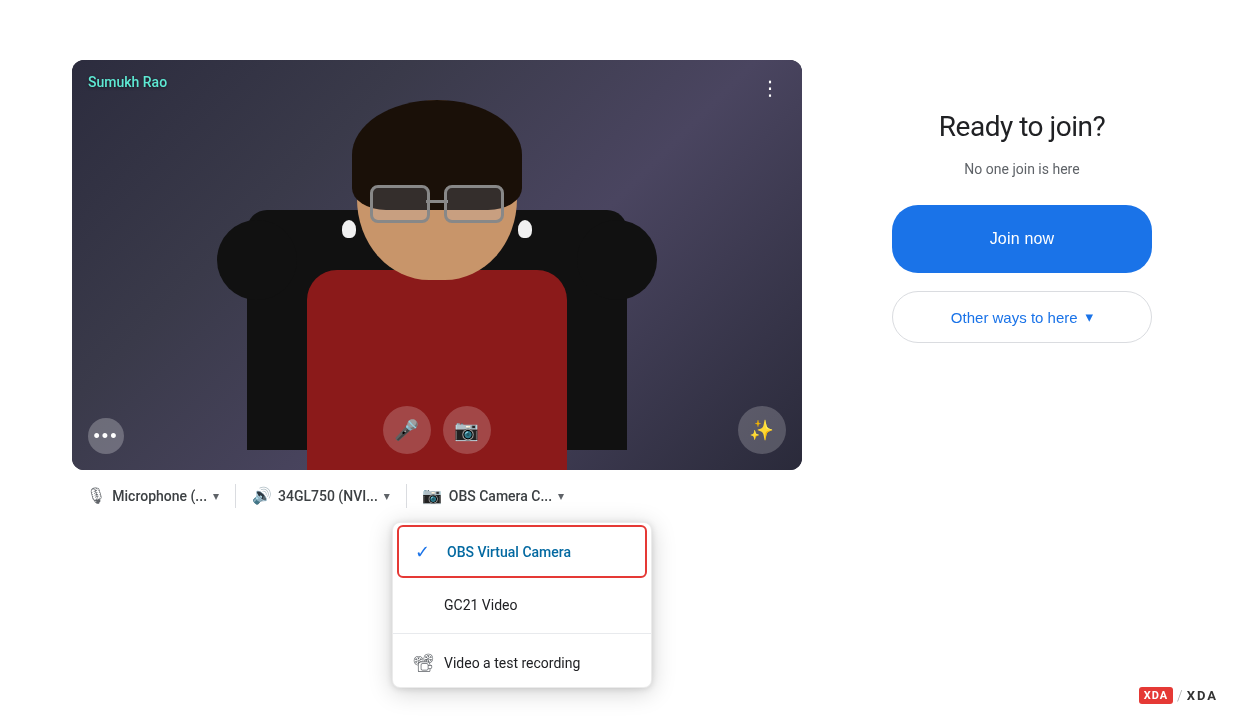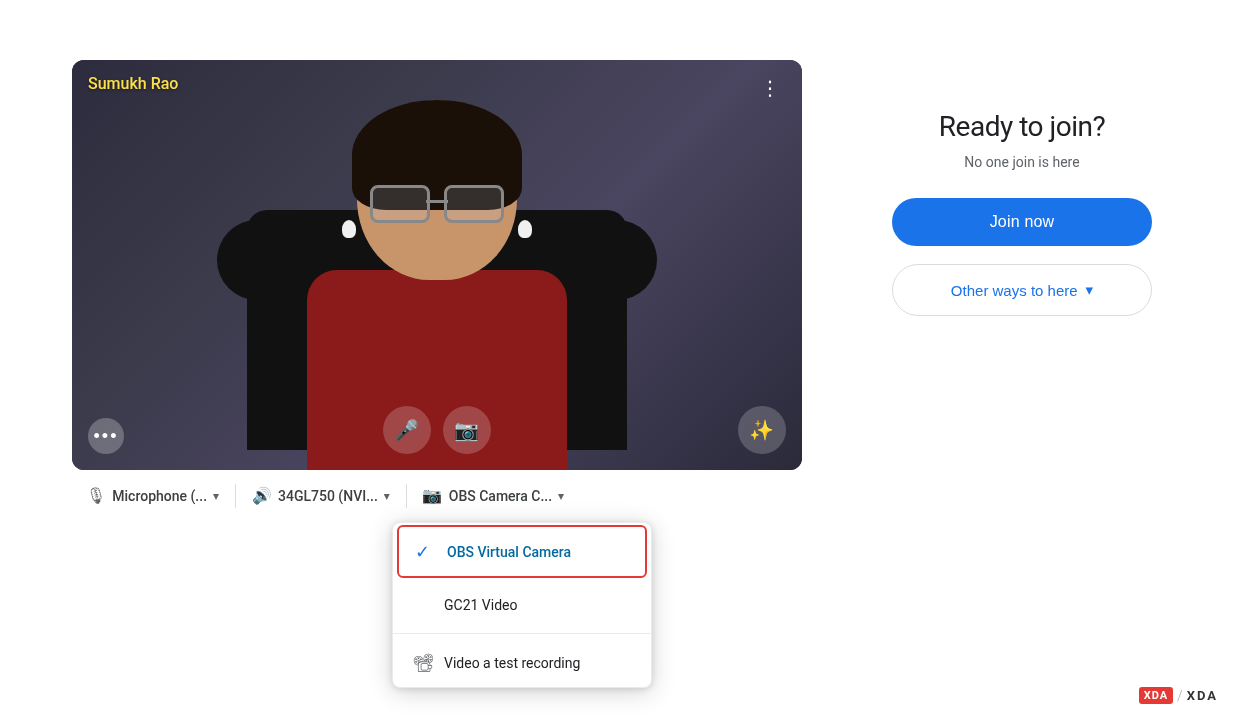--- a/index.html
+++ b/index.html
@@ -172,22 +172,22 @@
     }
 
     .chair-wing-left { left: -30px; }
     .chair-wing-right { right: -30px; }
 
     
     .video-name {
       position: absolute;
       top: 14px;
       left: 16px;
-      color: #fde047;
-      font-size: 16px;
+      color: #5eead4;
+      font-size: 14px;
       font-weight: 500;
       text-shadow: 0 1px 3px rgba(0,0,0,0.5);
     }
 
     
     .video-more-btn {
       position: absolute;
       top: 10px;
       right: 14px;
       width: 36px;
@@ -362,33 +362,33 @@
       flex-direction: column;
       align-items: center;
       padding-top: 50px;
       min-width: 280px;
     }
 
     .join-title {
       font-size: 28px;
       font-weight: 400;
       color: #202124;
-      margin-bottom: 11px;
+      margin-bottom: 18px;
       letter-spacing: -0.5px;
     }
 
     .join-subtitle {
       font-size: 14px;
       color: #5f6368;
       margin-bottom: 28px;
     }
 
     .join-now-btn {
       width: 260px;
-      height: 48px;
+      height: 68px;
       border-radius: 26px;
       background: #1a73e8;
       border: none;
       color: #fff;
       font-size: 16px;
       font-weight: 500;
       cursor: pointer;
       margin-bottom: 18px;
       letter-spacing: 0.2px;
     }

